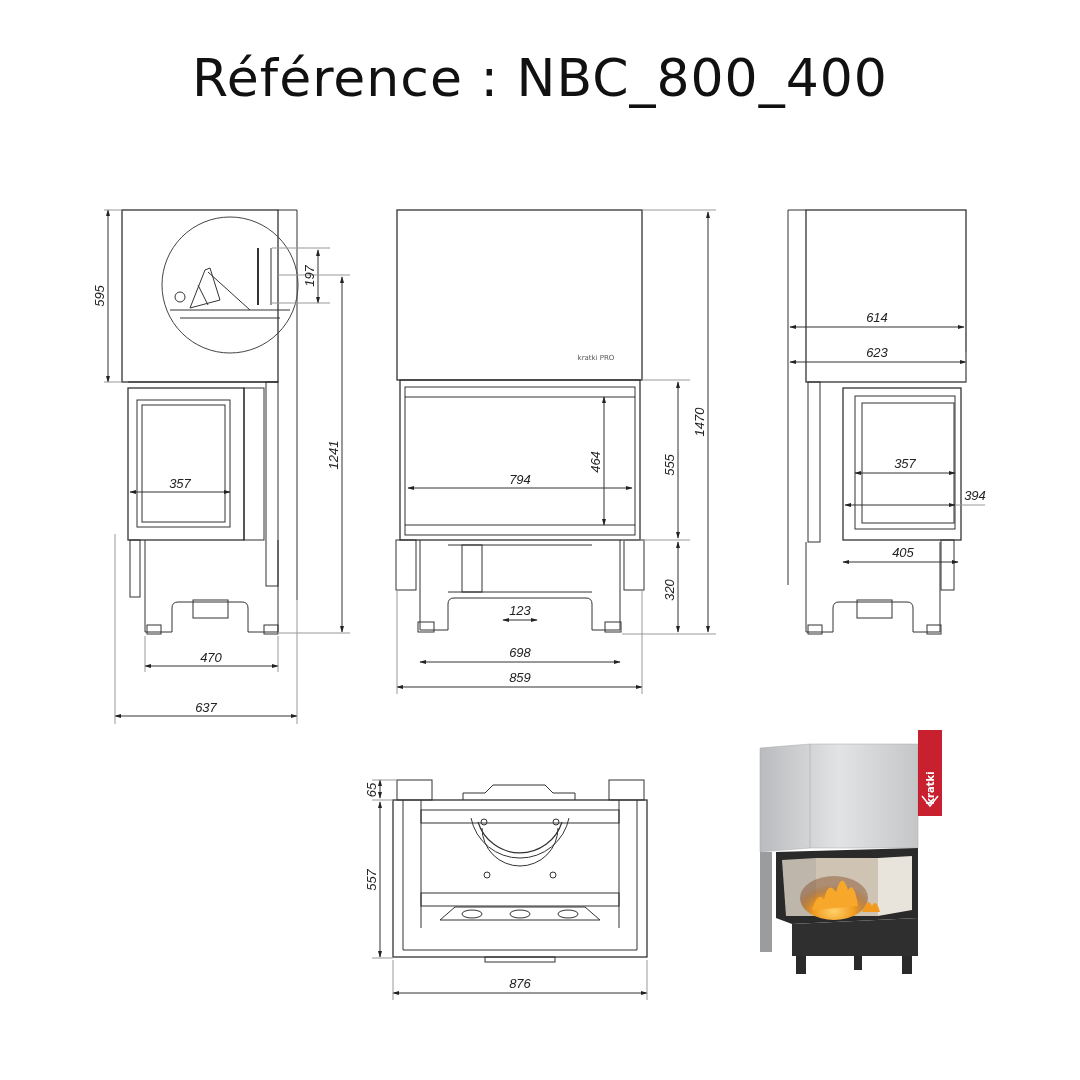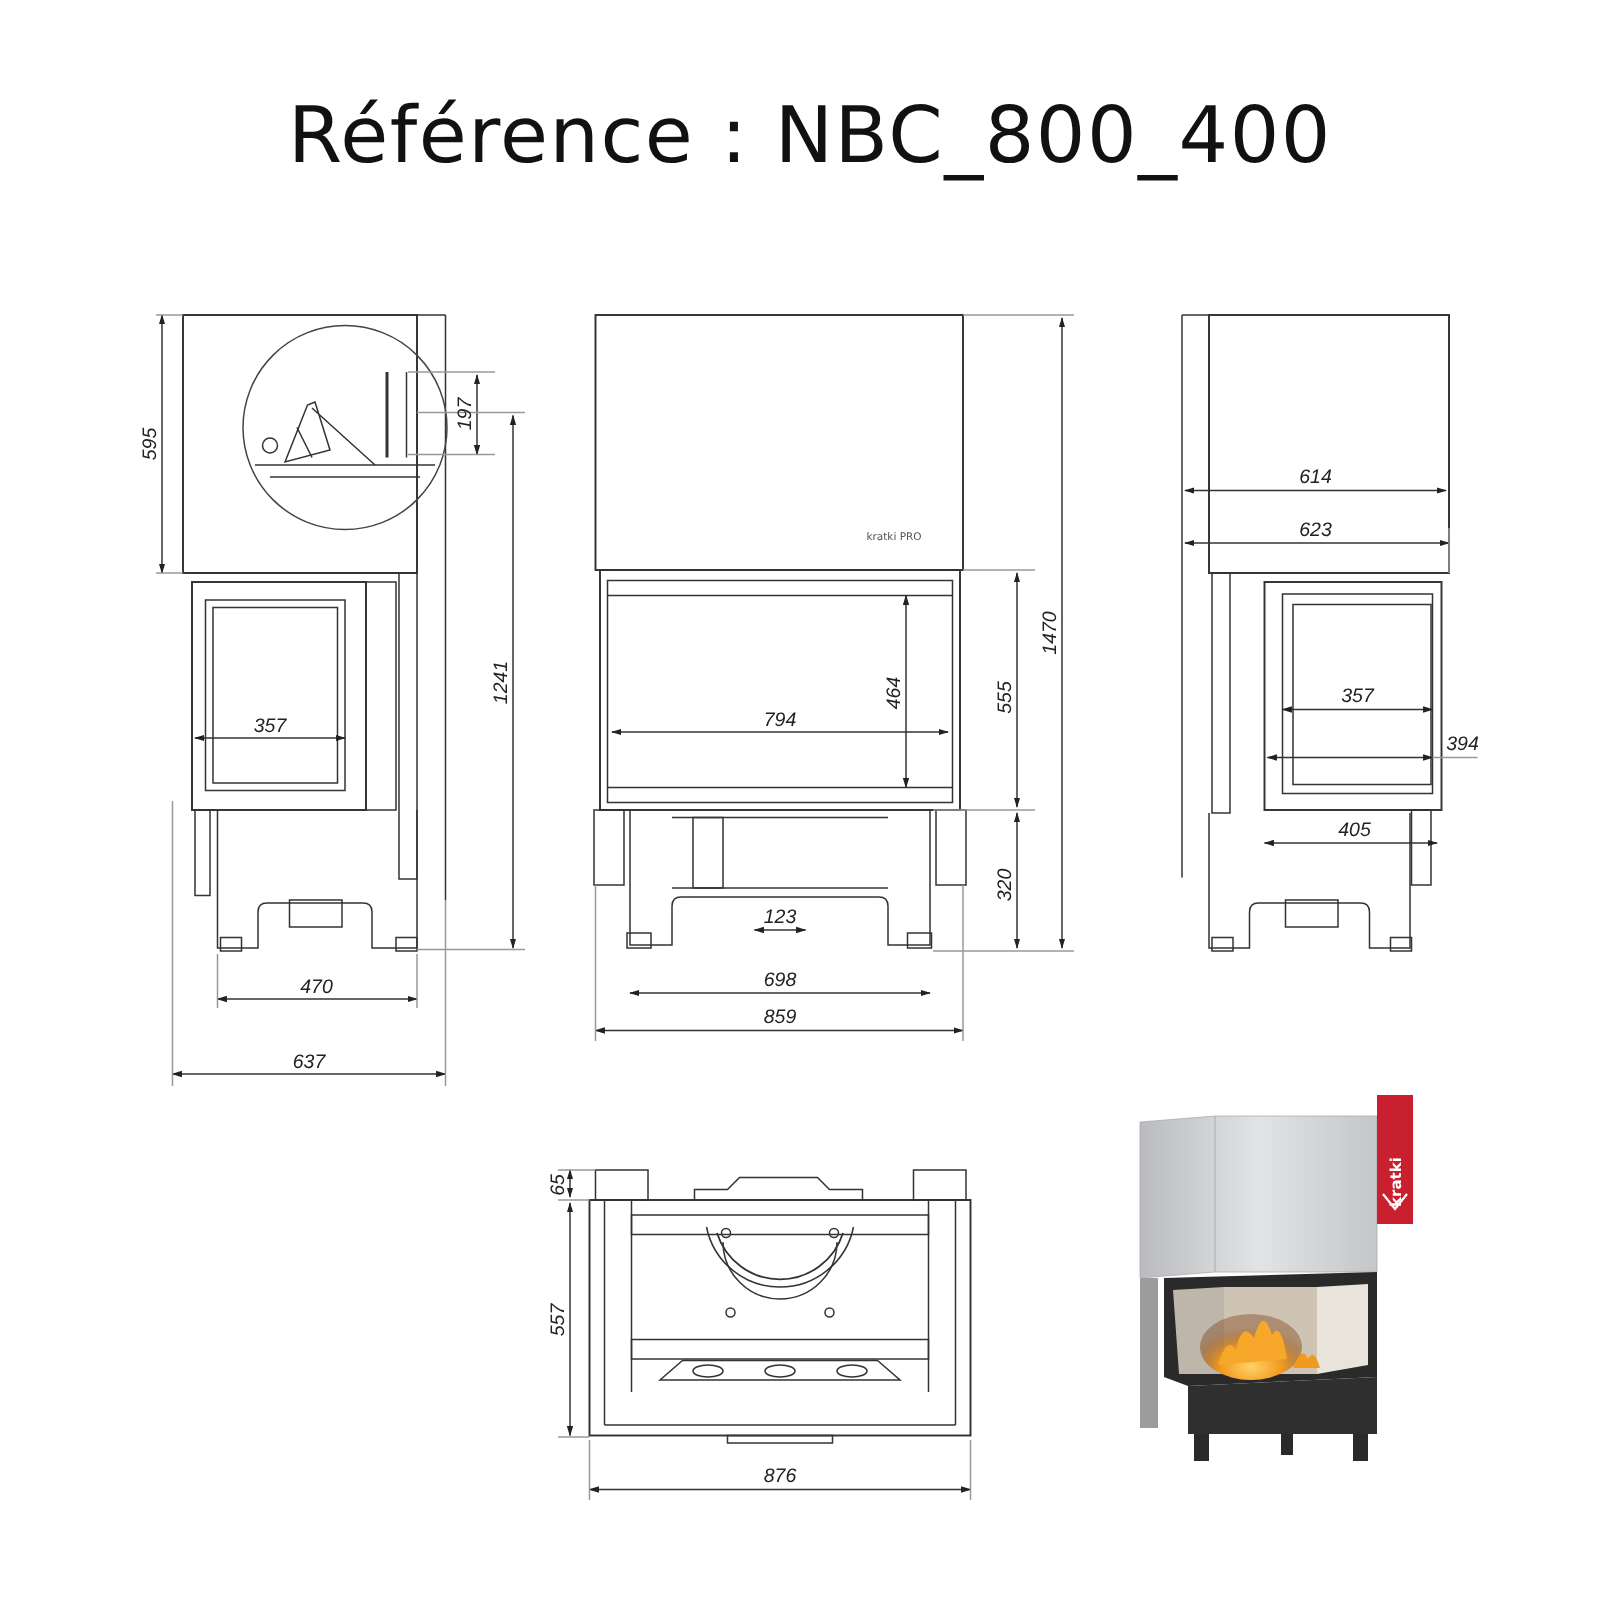--- a/index.html
+++ b/index.html
@@ -1,17 +1,17 @@
 <!DOCTYPE html>
 <html><head>
 <meta charset="utf-8">
 <style>
   html, body { margin:0; padding:0; background:#ffffff; }
   body { width:1080px; height:1080px; position:relative; overflow:hidden; font-family:"DejaVu Sans", sans-serif; }
-  .title { position:absolute; left:0; top:48px; width:1080px; text-align:center; font-size:52px; color:#111; letter-spacing:1px; font-family:"DejaVu Sans", sans-serif; font-weight:normal;margin-top:13px; }
+  .title { position:absolute; left:0; top:48px; width:1080px; text-align:center; font-size:52px; color:#111; letter-spacing:1px; font-family:"DejaVu Sans", sans-serif; font-weight:normal; }
   svg.drawing { position:absolute; left:0; top:0; }
   .dim { font-family:"Liberation Sans", sans-serif; font-style:italic; font-size:13px; fill:#222; }
   .photo { position:absolute; left:752px; top:730px; width:200px; height:260px; }
 </style>
 </head>
 <body>
 
 <div class="title">Référence : NBC_800_400</div>
 
 <svg class="drawing" width="1080" height="1080" viewBox="0 0 1080 1080">

